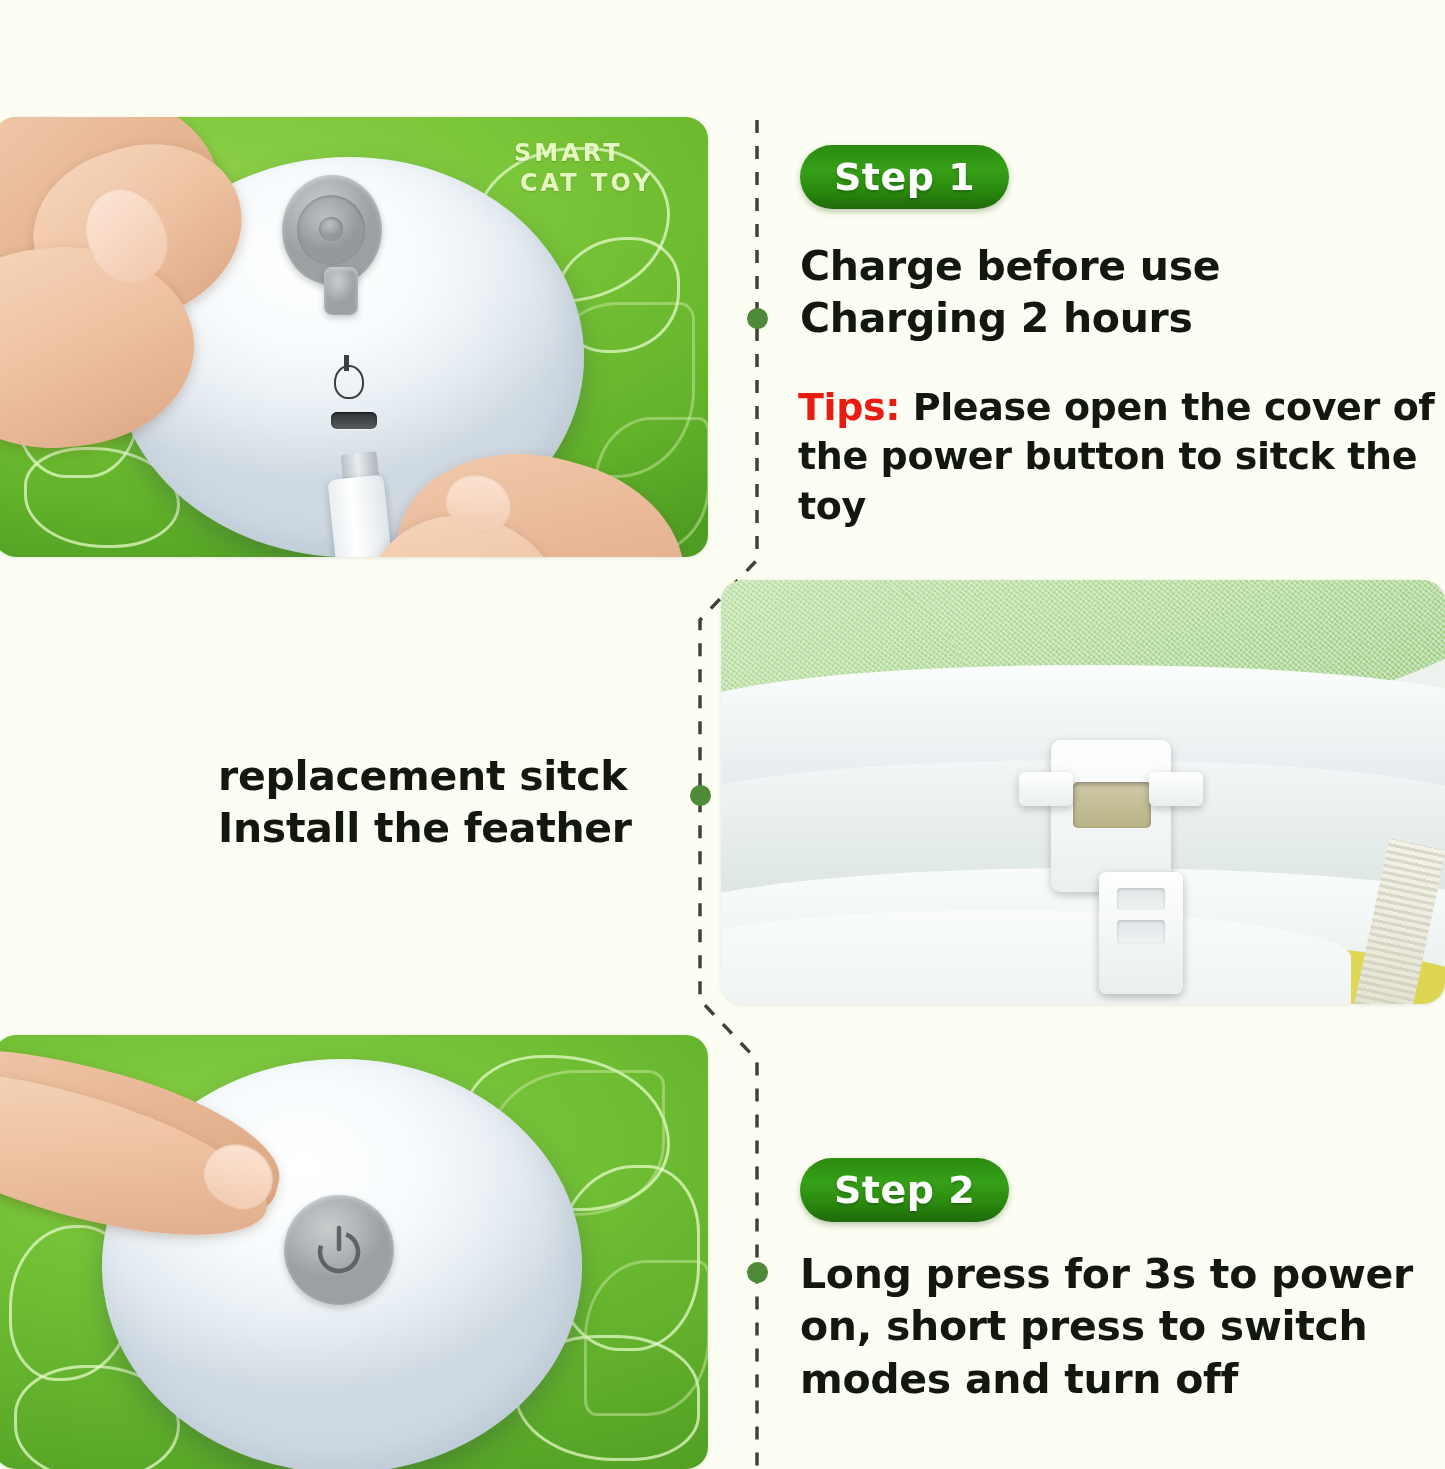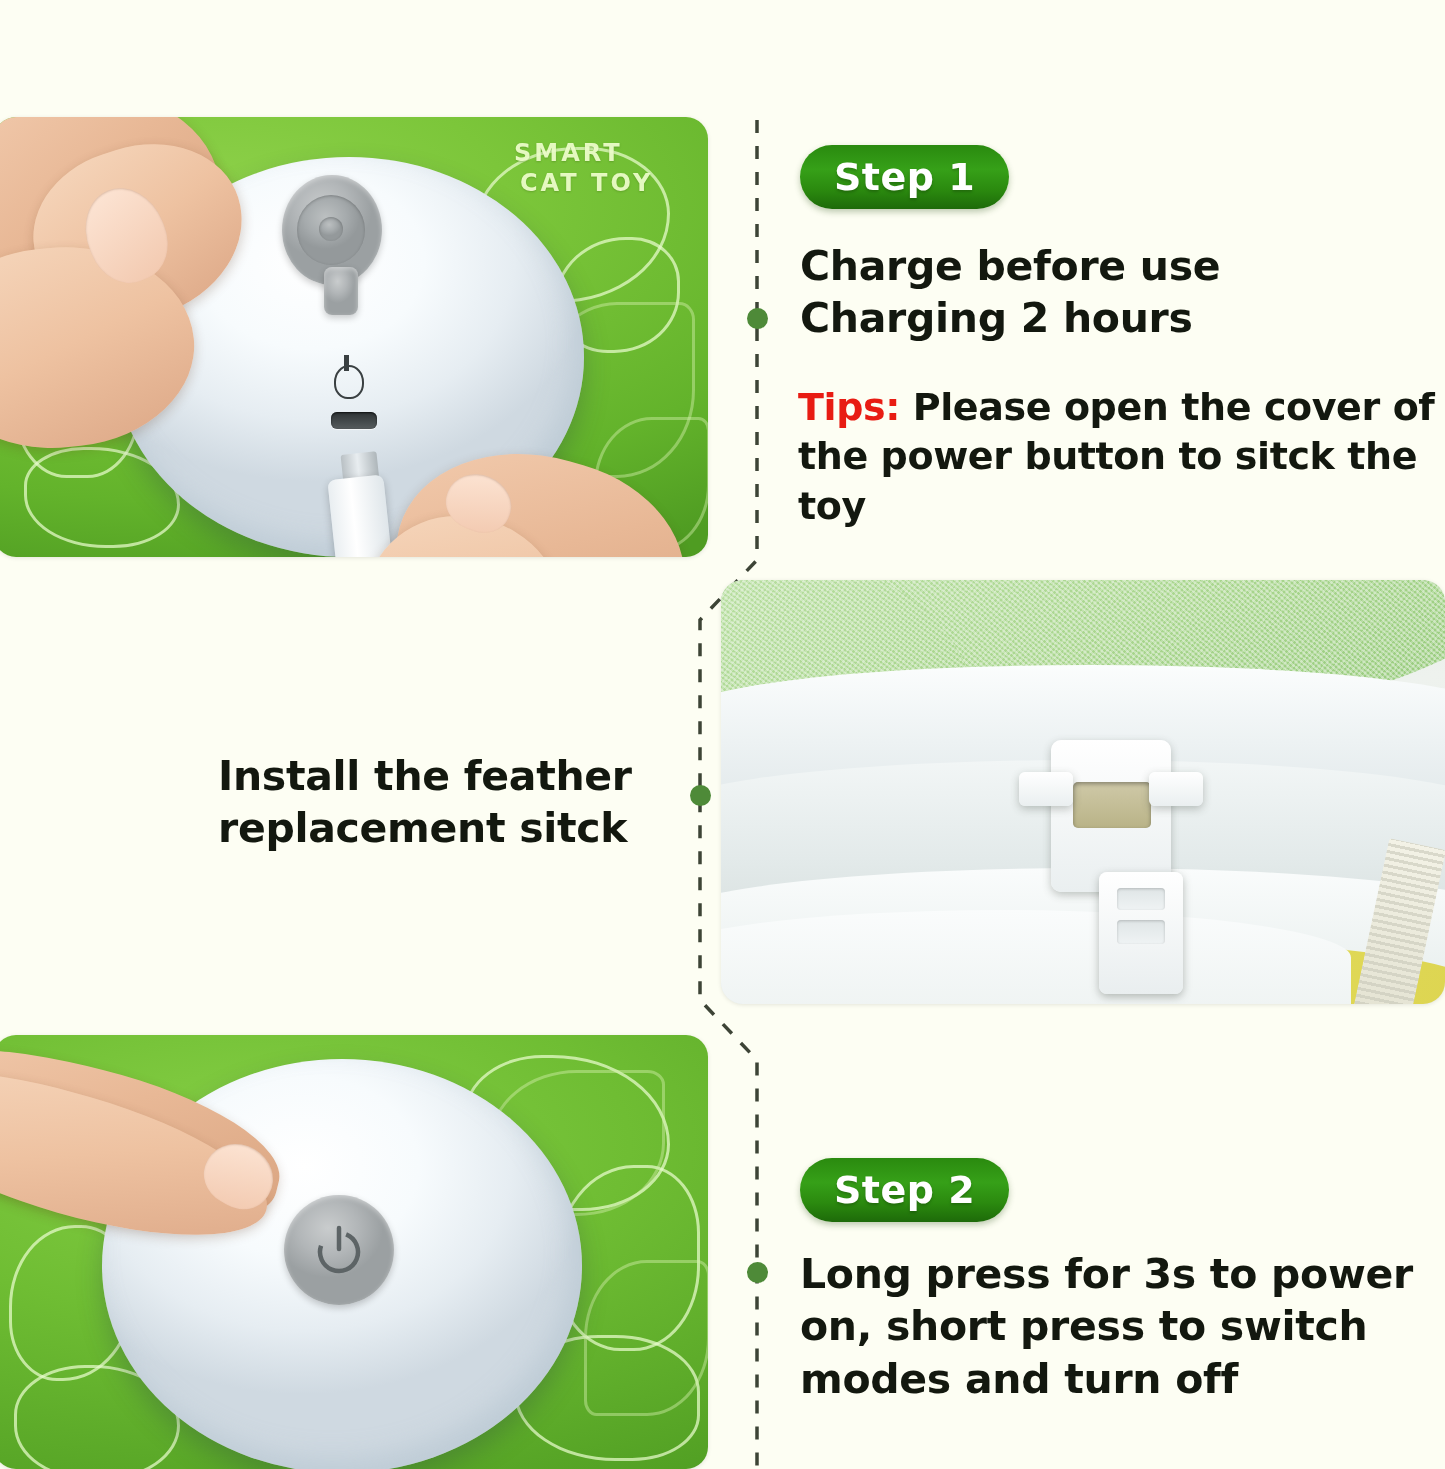--- a/index.html
+++ b/index.html
@@ -299,22 +299,22 @@
     <div>Charge before use</div>
     <div>Charging 2 hours</div>
   </div>
   <div class="tips" style="left:798px; top:383px; width:655px;">
     <span class="lead">Tips: </span>
     <span>Please open the cover of the power button to sitck the toy</span>
   </div>
 
   <div class="bullet" style="left:690px; top:785px;"></div>
   <div class="steptext" style="left:218px; top:750px; width:445px;">
+    <div>replacement sitck</div>
     <div>Install the feather</div>
-    <div>replacement sitck</div>
   </div>
 
   <div class="photo" style="left:721px; top:580px; width:724px; height:424px;">
     <div class="scene">
       <div style="position:absolute; inset:0; background:linear-gradient(170deg,#dfe6e0 0%, #eef2ee 40%, #e3e7de 100%);"></div>
 
       <div class="fabric" style="left:-30px; top:-40px; width:820px; height:200px; border-radius:0 0 55% 40%; transform:rotate(-5deg);"></div>
       <div class="fabric" style="left:-40px; top:-10px; width:300px; height:330px; border-radius:0 50% 40% 0; transform:rotate(-8deg);"></div>
 
       <div class="shellring" style="left:-40px; top:85px; width:820px; height:170px;"></div>

